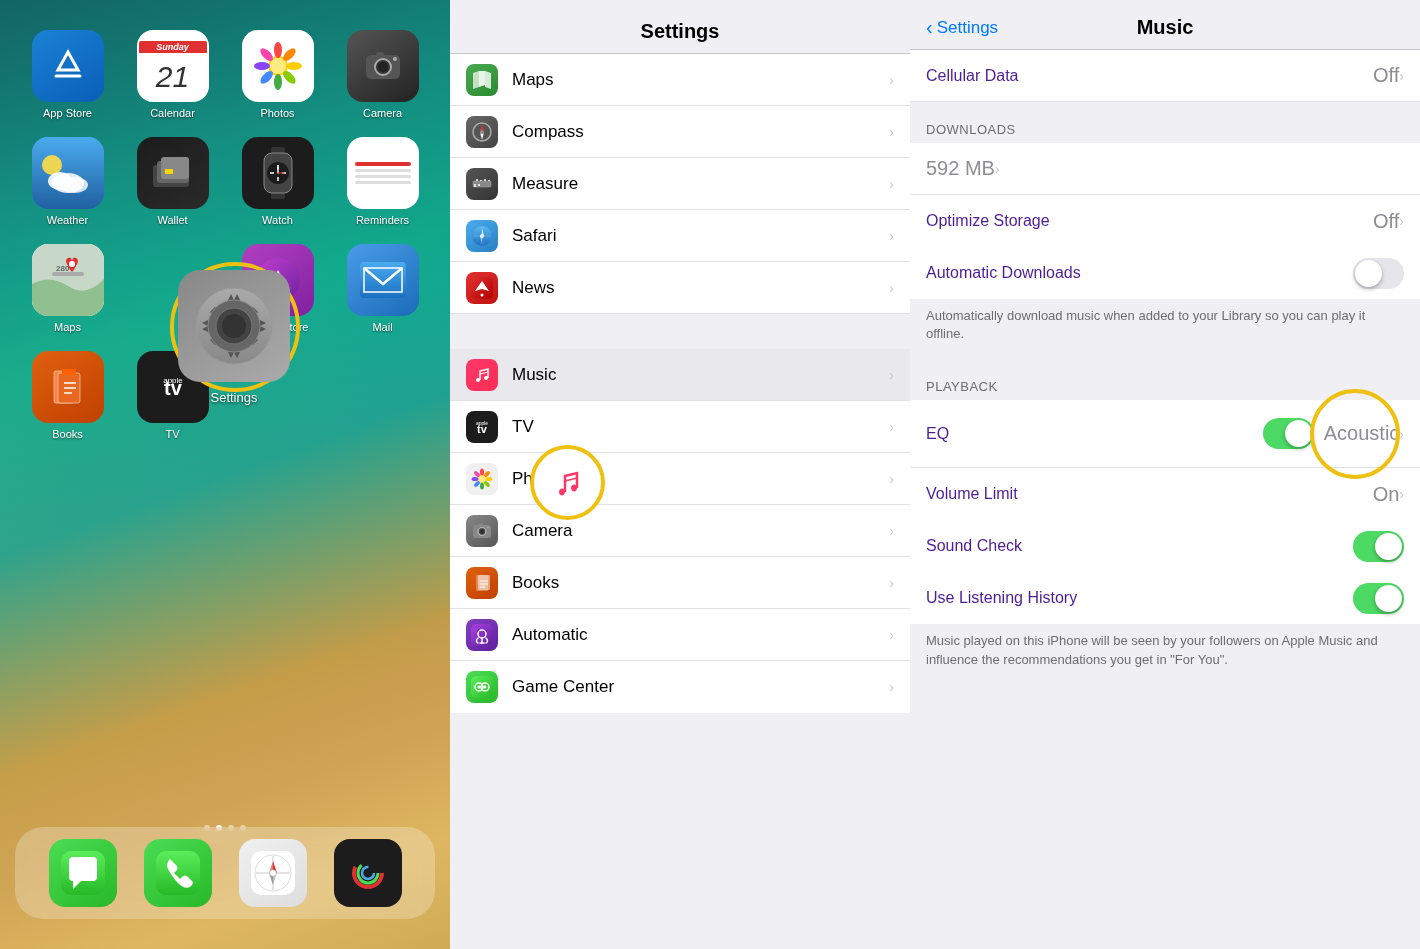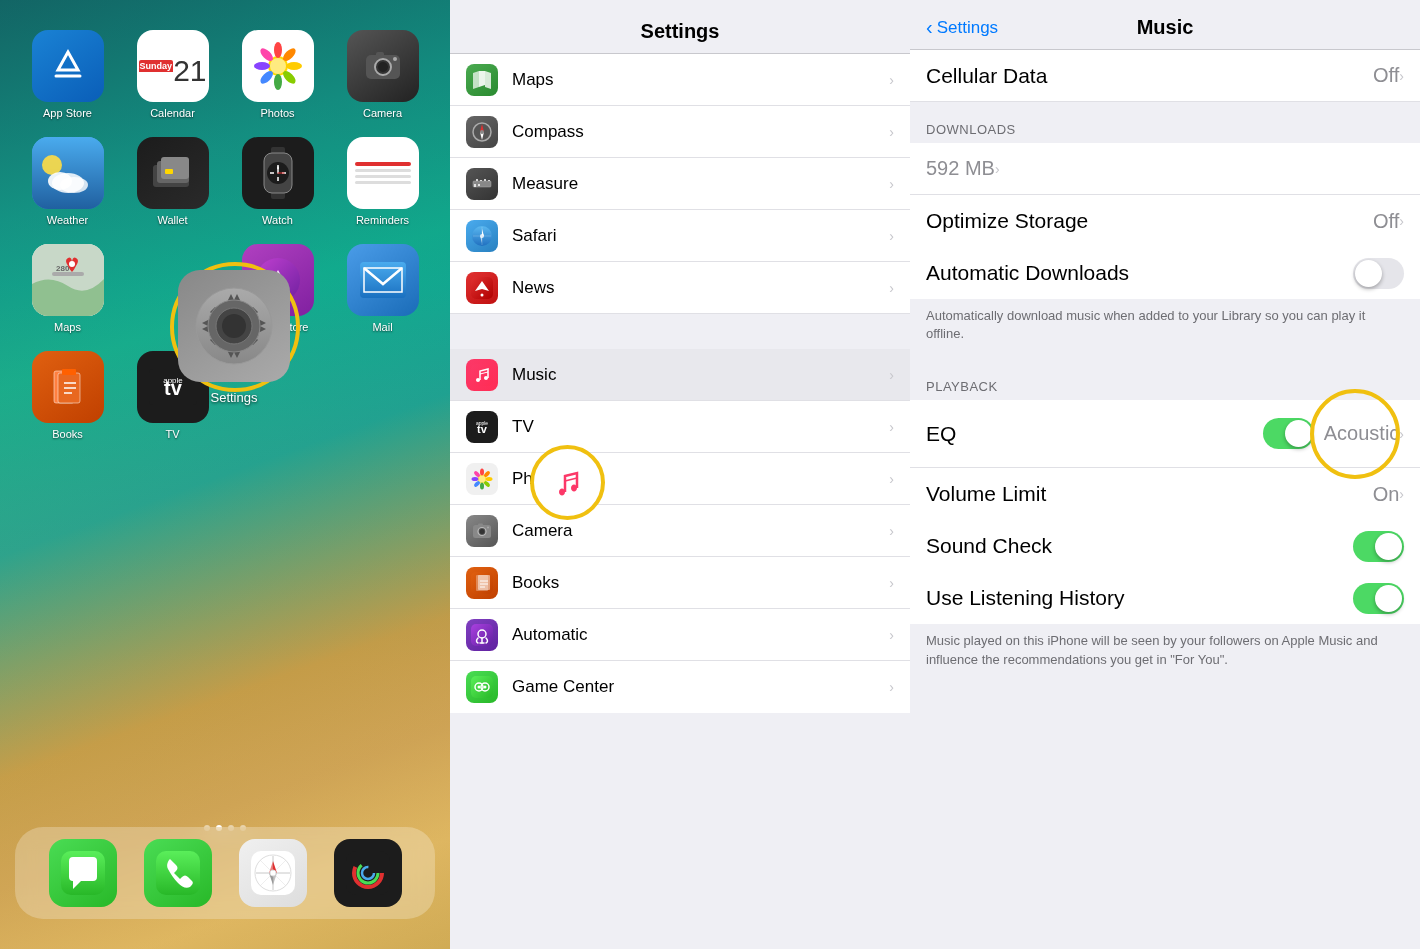--- a/index.html
+++ b/index.html
@@ -298,22 +298,22 @@
       background: white;
       display: flex;
       align-items: center;
       padding: 0 16px;
       min-height: 52px;
       border-bottom: 1px solid #e0e0e5;
       cursor: pointer;
     }
 
     .music-row-label {
-      font-size: 21px;
-      color: #000000;
+      font-size: 16px;
+      color: #4c1d95;
       flex: 1;
     }
 
     .music-row-value {
       font-size: 20px;
       color: #8e8e93;
     }
 
     .music-row-chevron {
       color: #c7c7cc;
@@ -393,21 +393,21 @@
     <div class="app-icon">
       <div class="app-icon-img app-appstore">
         <svg width="40" height="40" viewBox="0 0 40 40" fill="none">
           <path d="M20 6 L10 24 L30 24 Z" stroke="white" stroke-width="3" fill="none"></path>
           <line x1="8" y1="30" x2="32" y2="30" stroke="white" stroke-width="3" stroke-linecap="round"></line>
         </svg>
       </div>
       <span class="app-label">App Store</span>
     </div>
     <div class="app-icon">
-      <div class="app-icon-img app-calendar" style="flex-direction:row; background:white; padding:2px;">
+      <div class="app-icon-img app-calendar" style="flex-direction:column; background:white; padding:2px;font-style:italic;">
         <div style="background:#e03030; width:100%; text-align:center; font-size:9px; color:white; border-radius:2px 2px 0 0; padding:1px 0; font-weight:600;">Sunday</div>
         <div style="font-size:30px; font-weight:300; color:#333; line-height:1;margin-top:9px;">21</div>
       </div>
       <span class="app-label">Calendar</span>
     </div>
     <div class="app-icon">
       <div class="app-icon-img app-photos">
         <svg width="52" height="52" viewBox="0 0 52 52">
           <circle cx="26" cy="26" r="10" fill="#ffd700"></circle>
           <g>

